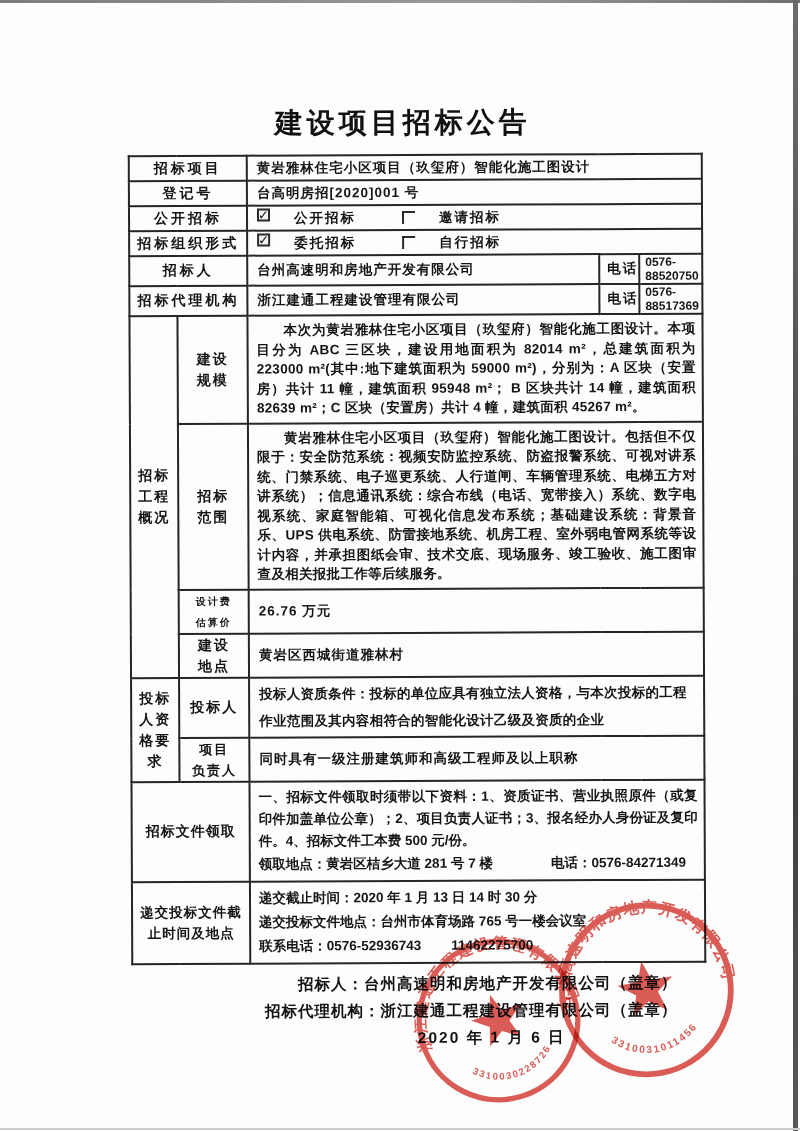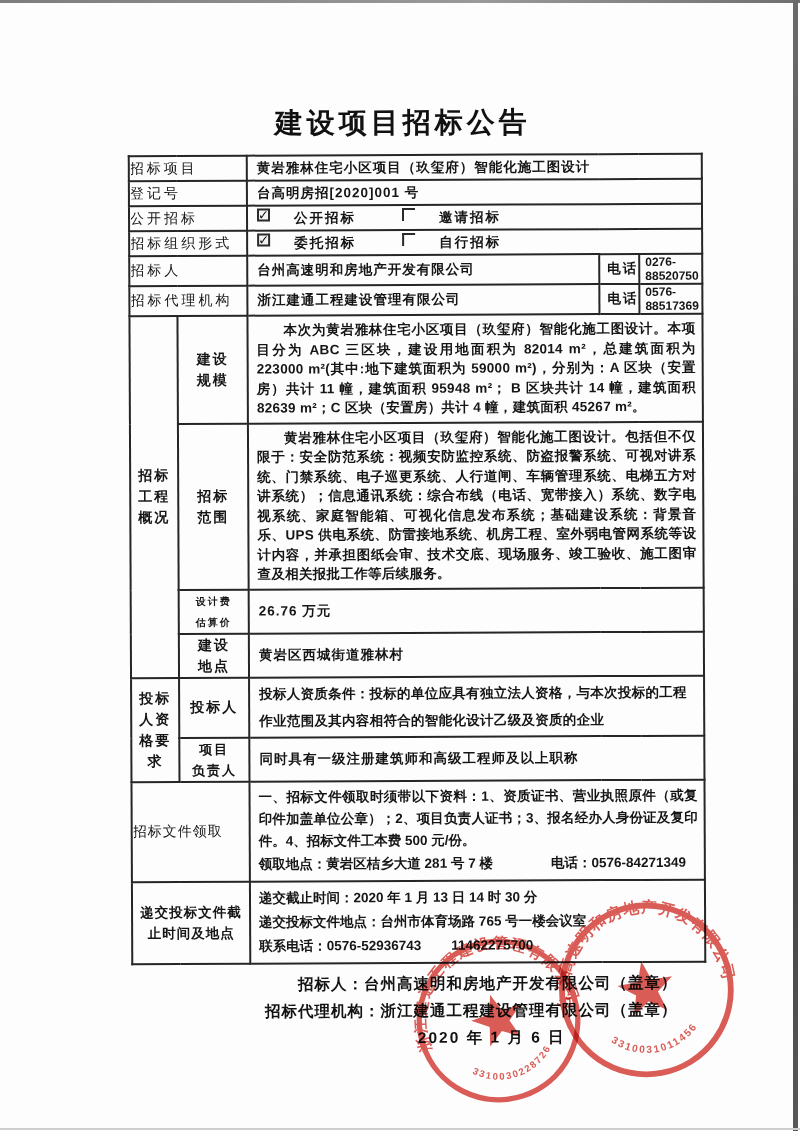--- a/index.html
+++ b/index.html
@@ -17,37 +17,37 @@
   .content { position:relative; width:800px; height:1131px; transform:rotate(-0.25deg); }
 
   .doc-title { margin:104px 0 0 0; width:810px; text-align:center;
                font-size:28px; font-weight:bold; letter-spacing:4px; color:#111; }
 
   table.form { border-collapse:collapse; table-layout:fixed;
                margin:12px 0 0 130px; width:573px;
                font-size:13.5px; color:#151515; }
   table.form td { border:2px solid #262626; overflow:hidden; vertical-align:middle; }
 
-  td.lbl { font-weight:normal; letter-spacing:3px; font-size:14px;border-radius:8px; }
+  td.lbl { text-align:center; font-weight:bold; letter-spacing:3px; font-size:14px;border-radius:8px; }
   td.vlbl { text-align:center; font-weight:bold; letter-spacing:2px;
             white-space:pre-line; line-height:21px; font-size:14px; }
   td.val { padding:2px 6px 2px 9px; font-weight:bold; letter-spacing:1px; }
   td.para { padding:4px 6px 4px 8px; line-height:19.5px; font-weight:bold;
             text-indent:2em; text-align:justify; letter-spacing:0.3px; }
   td.phone-lbl { text-align:right; font-weight:bold; letter-spacing:2px; }
   td.phone-val { padding:0 2px 0 5px; font-size:12px; font-weight:bold; letter-spacing:0; }
 
   .ck-line { display:flex; align-items:center; padding-left:9px; font-weight:bold; }
   .ckbox { width:13px; height:13px; border:2px solid #2a2a2a; display:inline-flex;
            align-items:center; justify-content:center; font-size:13px; line-height:1;
            font-weight:bold; color:#111; background:#f2f2f2; position:relative; top:-3px; }
   .ckbox-empty { width:13px; height:13px; border-top:2px solid #2a2a2a;
                  border-left:2px solid #2a2a2a; display:inline-block; position:relative; top:-3px; }
   .ck-label { margin-left:24px; letter-spacing:2px; }
-  .ck-group2 { margin-left:46px; display:flex; align-items:center; }
+  .ck-group2 { margin-left:46px; display:flex; align-items:flex-end; }
 
   .line-set div { line-height:24px; }
   .gap-big { display:inline-block; width:58px; }
 
   .footer { width:676px; margin-top:6px; text-align:right; font-weight:bold;
             font-size:15.5px; color:#121212; letter-spacing:1px; }
   .footer .f-line { line-height:27px; }
   .footer .f-date { margin-right:112px; letter-spacing:2px; }
 
   .seal { position:absolute; mix-blend-mode:multiply; opacity:0.88; z-index:40; }
@@ -111,21 +111,21 @@
             <span class="ck-label">自行招标</span>
           </span>
         </div>
       </td>
     </tr>
 
     <tr style="height:26px">
       <td class="lbl" colspan="2">招标人</td>
       <td class="val">台州高速明和房地产开发有限公司</td>
       <td class="phone-lbl">电话</td>
-      <td class="phone-val">0276-88520750</td>
+      <td class="phone-val">0576-88520750</td>
     </tr>
 
     <tr style="height:26px">
       <td class="lbl" colspan="2">招标代理机构</td>
       <td class="val">浙江建通工程建设管理有限公司</td>
       <td class="phone-lbl">电话</td>
       <td class="phone-val">0576-88517369</td>
     </tr>
 
     <tr style="height:88px">

